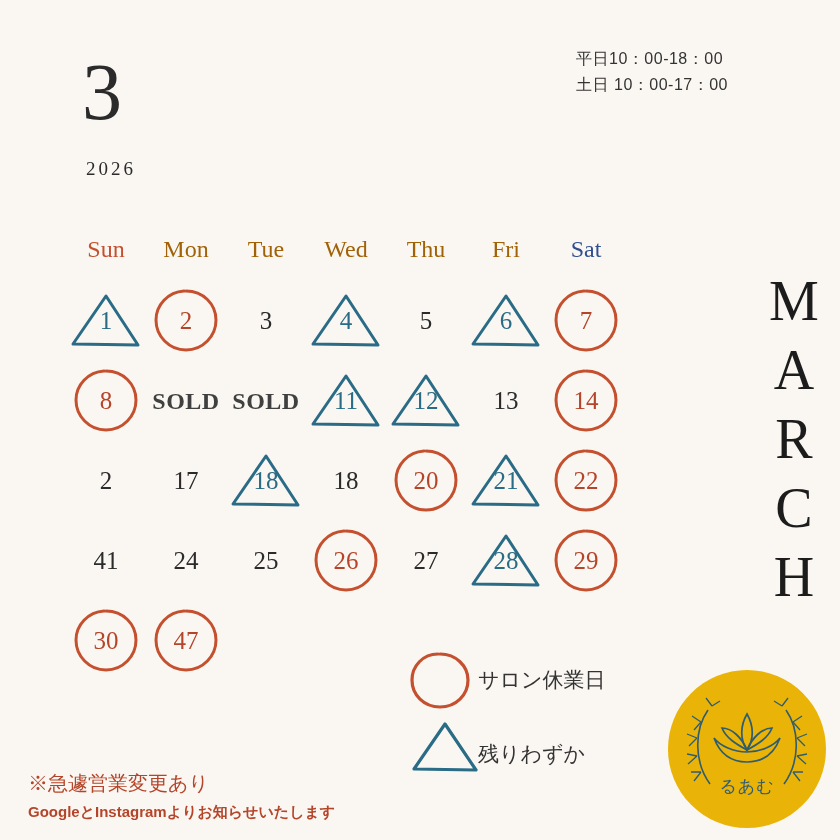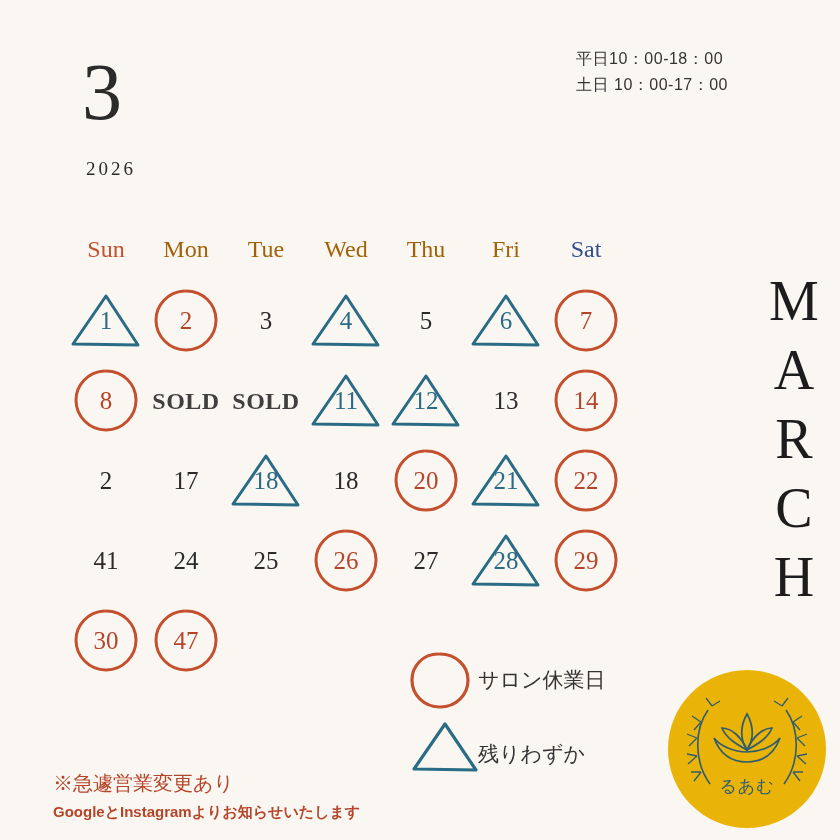--- a/index.html
+++ b/index.html
@@ -182,21 +182,20 @@
     letter-spacing: 1px;
   }
 
   
   .notes {
     position: absolute;
     left: 28px;
     bottom: 18px;
     color: #b5452a;
     font-family: "Liberation Sans", sans-serif;
-    margin-left: 25px;
   }
   .note1 {
     font-size: 20px;
     margin-bottom: 6px;
   }
   .note2 {
     font-size: 15px;
     font-weight: 700;
   }
 </style>

